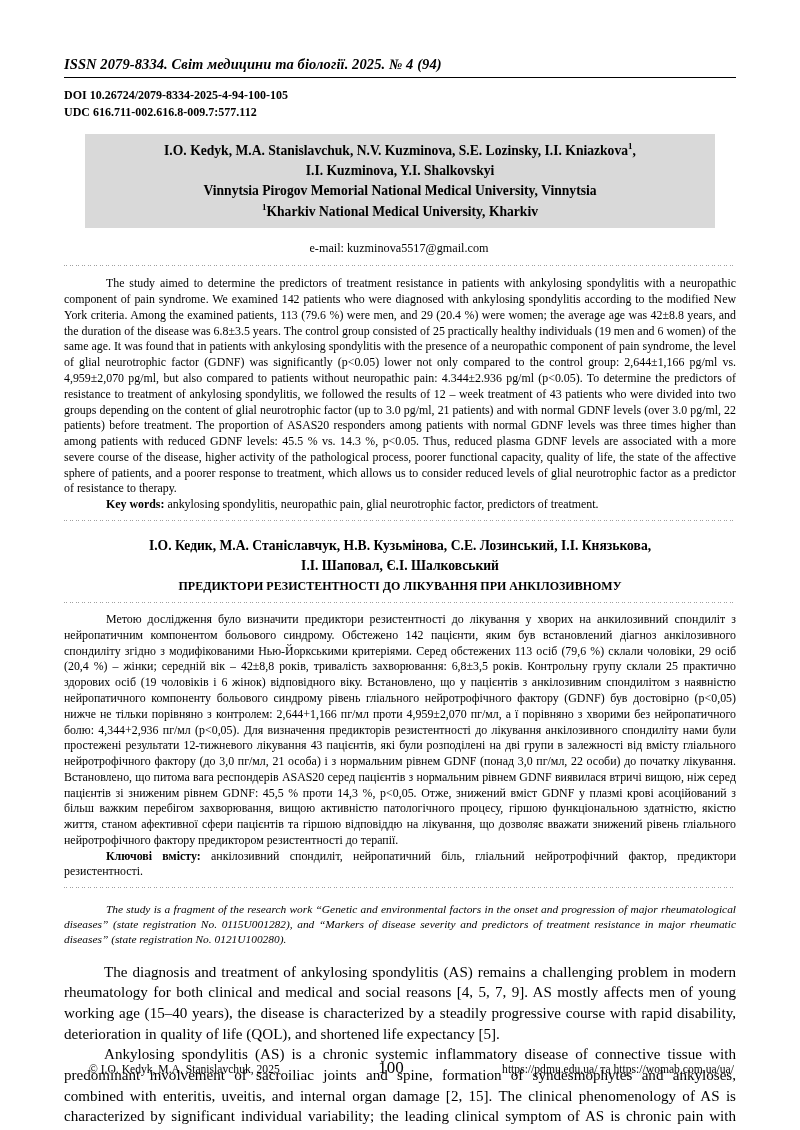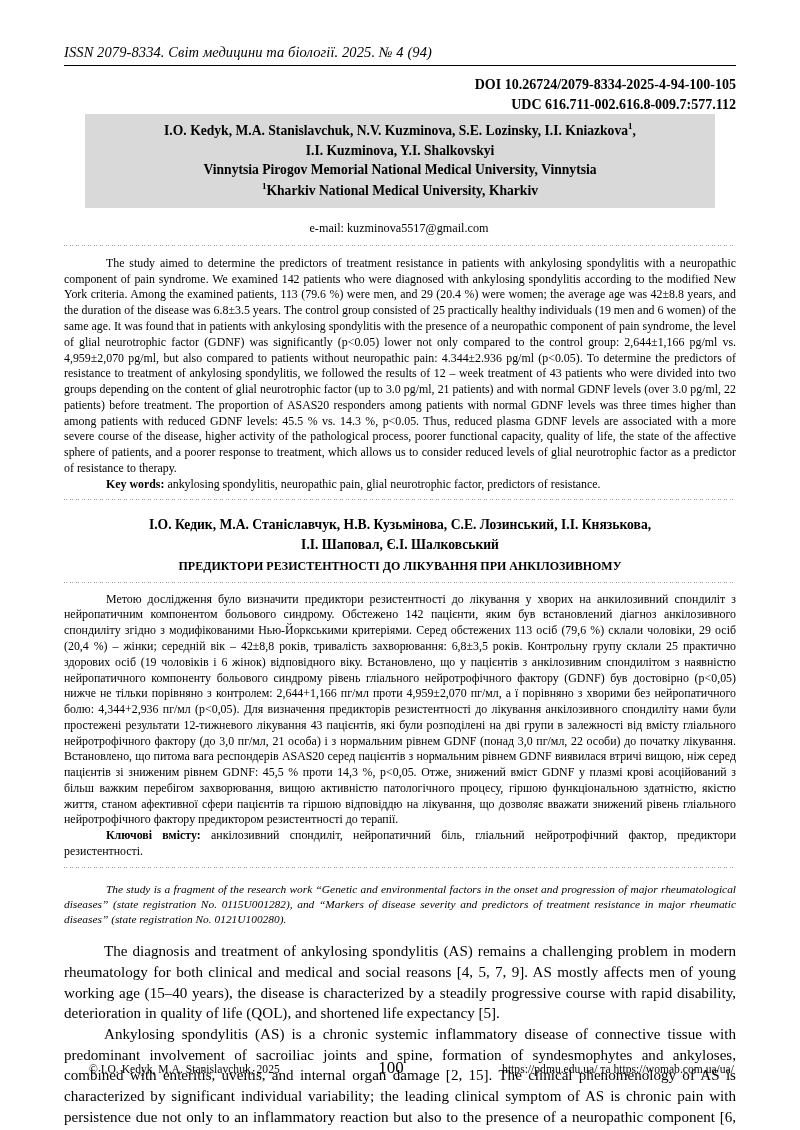--- a/index.html
+++ b/index.html
@@ -19,43 +19,43 @@
     position: absolute;
     left: 0; top: 0;
     width: 800px;
     height: 1130px;
     box-sizing: border-box;
     padding: 0 64px;
   }
 
   
   .runhead {
-    padding-top: 44px;
+    padding-top: 56px;
     font-style: italic;
-    font-weight: normal;
+    font-weight: bold;
     font-size: 14.5px;
     letter-spacing: 0.1px;
     line-height: 1.2;
   }
   .rule-black {
     border-bottom: 1.6px solid #000;
     margin-top: 4px;
   }
 
   
   .idblock {
     margin-top: 9px;
     font-weight: bold;
-    font-size: 14px;
+    font-size: 12px;
     line-height: 1.38;
-    text-align: right;
   }
 
   
   .author-band {
+    margin-top: 14px;
     margin-left: 21px;
     margin-right: 21px;
     background: #d9d9d9;
     text-align: center;
     font-weight: bold;
     font-size: 13.6px;
     line-height: 1.47;
     padding: 6px 4px 7px 4px;
   }
   .author-band sup { font-size: 9px; vertical-align: super; }
@@ -173,21 +173,21 @@
     <div><sup>1</sup><span>Kharkiv National Medical University, Kharkiv</span></div>
   </div>
 
 
   <div class="email">e-mail: kuzminova5517@gmail.com</div>
 
   <div class="zig"></div>
 
   <div class="abstract">
     <p>The study aimed to determine the predictors of treatment resistance in patients with ankylosing spondylitis with a neuropathic component of pain syndrome. We examined 142 patients who were diagnosed with ankylosing spondylitis according to the modified New York criteria. Among the examined patients, 113 (79.6 %) were men, and 29 (20.4 %) were women; the average age was 42±8.8 years, and the duration of the disease was 6.8±3.5 years. The control group consisted of 25 practically healthy individuals (19 men and 6 women) of the same age. It was found that in patients with ankylosing spondylitis with the presence of a neuropathic component of pain syndrome, the level of glial neurotrophic factor (GDNF) was significantly (p&lt;0.05) lower not only compared to the control group: 2,644±1,166 pg/ml vs. 4,959±2,070 pg/ml, but also compared to patients without neuropathic pain: 4.344±2.936 pg/ml (p&lt;0.05). To determine the predictors of resistance to treatment of ankylosing spondylitis, we followed the results of 12 – week treatment of 43 patients who were divided into two groups depending on the content of glial neurotrophic factor (up to 3.0 pg/ml, 21 patients) and with normal GDNF levels (over 3.0 pg/ml, 22 patients) before treatment. The proportion of ASAS20 responders among patients with normal GDNF levels was three times higher than among patients with reduced GDNF levels: 45.5 % vs. 14.3 %, p&lt;0.05. Thus, reduced plasma GDNF levels are associated with a more severe course of the disease, higher activity of the pathological process, poorer functional capacity, quality of life, the state of the affective sphere of patients, and a poorer response to treatment, which allows us to consider reduced levels of glial neurotrophic factor as a predictor of resistance to therapy.</p>
-    <div class="kw"><b>Key words:</b><span> ankylosing spondylitis, neuropathic pain, glial neurotrophic factor, predictors of resistance.</span></div>
+    <div class="kw"><b>Key words:</b><span> ankylosing spondylitis, neuropathic pain, glial neurotrophic factor, predictors of treatment.</span></div>
   </div>
 
   <div class="zig dense"></div>
 
   <div class="author-uk">
     <div>І.О. Кедик, М.А. Станіславчук, Н.В. Кузьмінова, С.Е. Лозинський, І.І. Князькова,</div>
     <div>І.І. Шаповал, Є.І. Шалковський</div>
   </div>
 
   <div class="title-uk">

